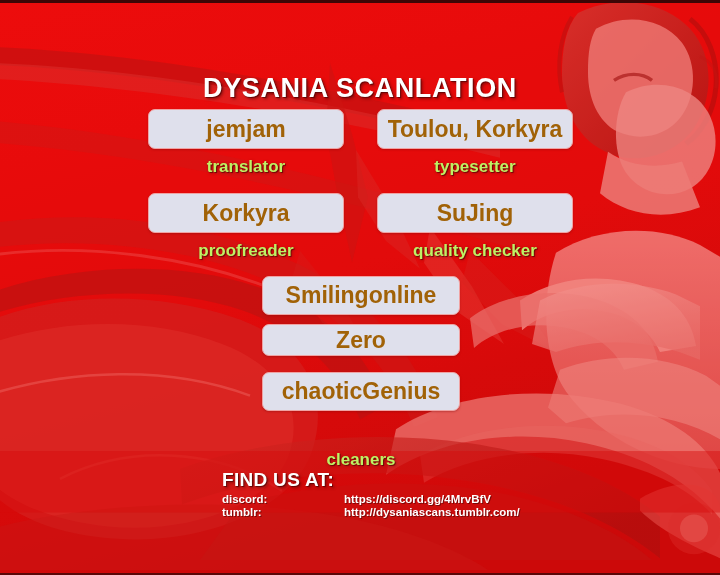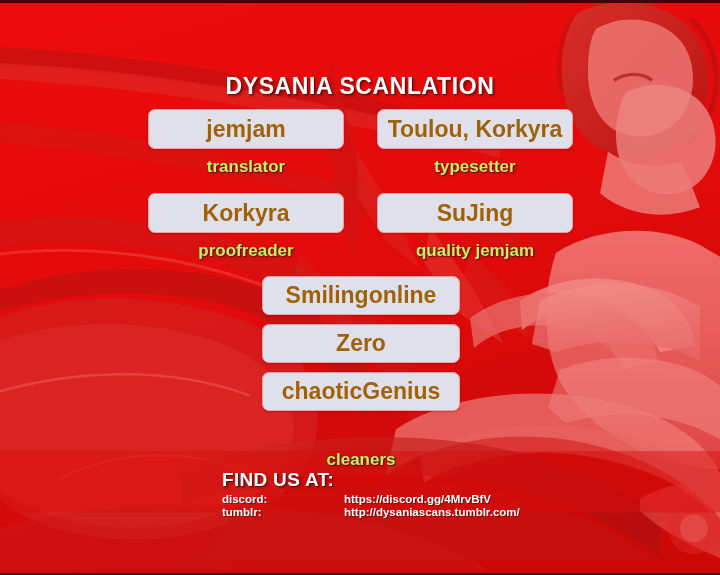--- a/index.html
+++ b/index.html
@@ -40,21 +40,21 @@
     inset: 0;
   }
 
   .page-title {
     position: absolute;
     top: 70px;
     left: 0;
     right: 0;
     text-align: center;
     color: #ffffff;
-    font-size: 23px;
+    font-size: 27px;
     font-weight: bold;
     letter-spacing: 0.6px;
     text-shadow: 1px 1px 0 rgba(90,6,6,0.75),
                  2px 2px 3px rgba(70,4,4,0.55);
   }
 
   
   .plate {
     position: absolute;
     background: #dfe0ec;
@@ -91,21 +91,21 @@
   .label-typesetter  { left: 377px; top: 154px; width: 196px; }
 
   
   .plate-proofreader { left: 148px; top: 190px; width: 196px; height: 40px; }
   .plate-qc          { left: 377px; top: 190px; width: 196px; height: 40px; }
   .label-proofreader { left: 148px; top: 238px; width: 196px; }
   .label-qc          { left: 377px; top: 238px; width: 196px; }
 
   
   .plate-cleaner-0 { left: 262px; top: 273px; width: 198px; height: 39px; }
-  .plate-cleaner-1 { left: 262px; top: 321px; width: 198px; height: 39px; }
+  .plate-cleaner-1 { left: 262px; top: 321px; width: 198px; height: 32px; }
   .plate-cleaner-2 { left: 262px; top: 369px; width: 198px; height: 39px; }
   .label-cleaners  { left: 262px; top: 411px; width: 198px; margin-top: 36px; }
 
   
   .footer {
     position: absolute;
     left: 222px;
     top: 466px;
     width: 300px;
   }
@@ -264,21 +264,21 @@
     <div class="role-label label-typesetter">typesetter</div>
 
     <div class="plate plate-proofreader">
       <span class="plate-text">Korkyra</span>
     </div>
     <div class="role-label label-proofreader">proofreader</div>
 
     <div class="plate plate-qc">
       <span class="plate-text">SuJing</span>
     </div>
-    <div class="role-label label-qc">quality jemjam</div>
+    <div class="role-label label-qc">quality checker</div>
 
     <div class="plate plate-cleaner-0">
       <span class="plate-text">Smilingonline</span>
     </div>
     <div class="plate plate-cleaner-1">
       <span class="plate-text">Zero</span>
     </div>
     <div class="plate plate-cleaner-2">
       <span class="plate-text">chaoticGenius</span>
     </div>

